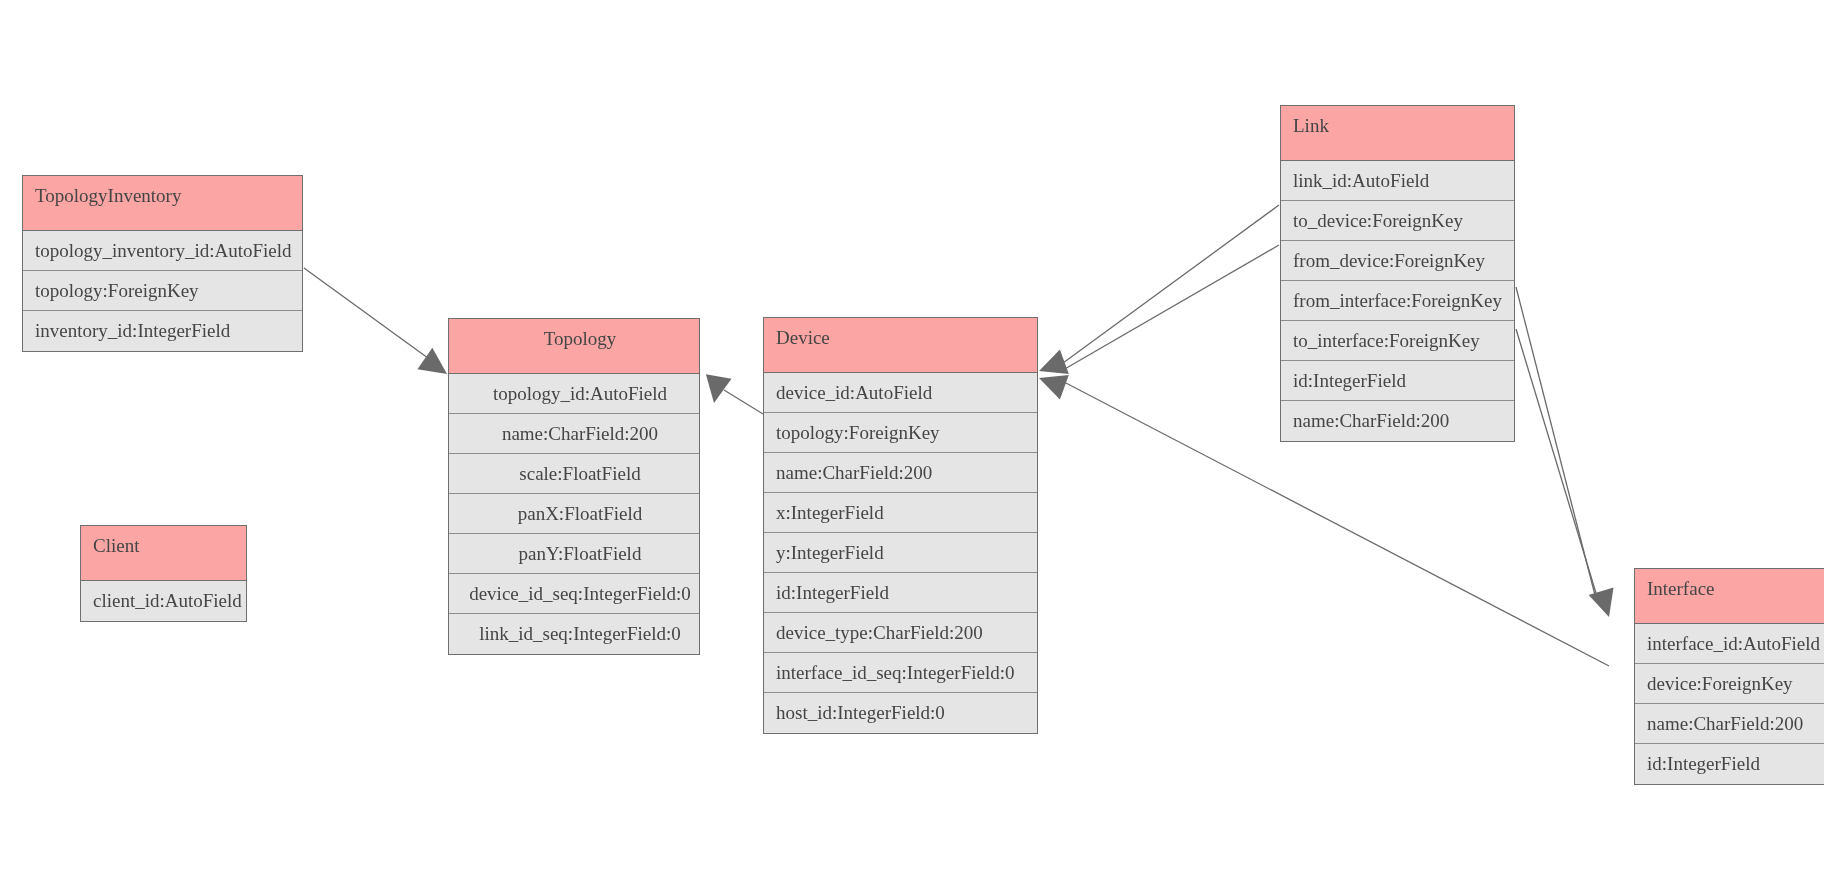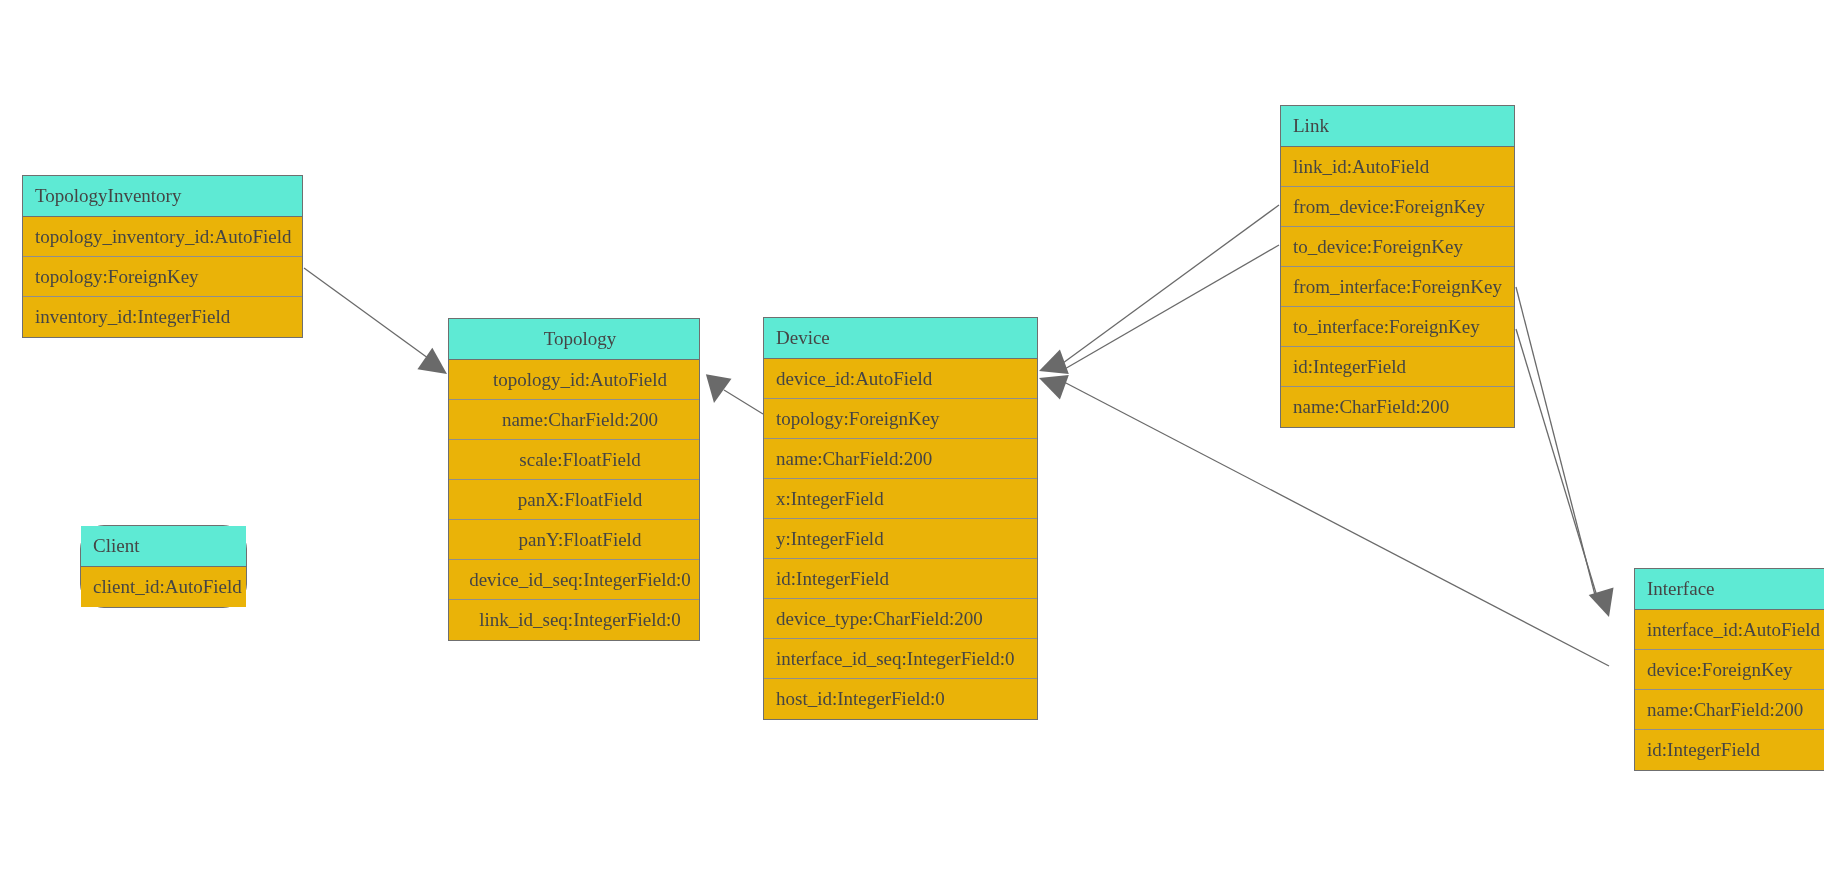--- a/index.html
+++ b/index.html
@@ -25,36 +25,36 @@
   }
   .entity {
     position: absolute;
     background: #ffffff;
     border: 1.5px solid #6f6f6f;
     box-sizing: border-box;
     color: #454545;
     font-size: 19px;
   }
   .entity-header {
-    background: #5eead4;
-    height: 41px;
+    background: #fca5a5;
+    height: 55px;
     line-height: 39px;
     padding-left: 12px;
     border-bottom: 1px solid #6f6f6f;
     box-sizing: border-box;
     white-space: nowrap;
     overflow: hidden;
   }
   .entity-field-row {
     height: 40px;
     line-height: 39px;
     padding-left: 12px;
     border-bottom: 1px solid #8e8e8e;
     box-sizing: border-box;
-    background: #eab308;
+    background: #e5e5e5;
     white-space: nowrap;
     overflow: hidden;
   }
   .entity-field-row:last-child {
     border-bottom: none;
   }
 </style>
 </head>
 <body>
 
@@ -76,21 +76,21 @@
 <div class="entity" style="left: 22px; top: 163px; width: 281px; margin-top: 12px;">
     <div class="entity-header">
       <span class="entity-title">TopologyInventory</span>
     </div>
     <div class="entity-fields">
         <div class="entity-field-row">topology_inventory_id:AutoField</div>
         <div class="entity-field-row">topology:ForeignKey</div>
         <div class="entity-field-row">inventory_id:IntegerField</div>
       </div>
   </div>
-    <div class="entity" style="left: 80px; top: 525px; width: 167px; border-radius: 24px;">
+    <div class="entity" style="left: 80px; top: 525px; width: 167px;">
     <div class="entity-header">
       <span class="entity-title">Client</span>
     </div>
     <div class="entity-fields">
         <div class="entity-field-row">client_id:AutoField</div>
       </div>
   </div>
     <div class="entity" style="left: 448px; top: 318px; width: 252px; text-align: center;">
     <div class="entity-header">
       <span class="entity-title">Topology</span>
@@ -120,22 +120,22 @@
         <div class="entity-field-row">interface_id_seq:IntegerField:0</div>
         <div class="entity-field-row">host_id:IntegerField:0</div>
       </div>
   </div>
     <div class="entity" style="left: 1280px; top: 105px; width: 235px;">
     <div class="entity-header">
       <span class="entity-title">Link</span>
     </div>
     <div class="entity-fields">
         <div class="entity-field-row">link_id:AutoField</div>
+        <div class="entity-field-row">to_device:ForeignKey</div>
         <div class="entity-field-row">from_device:ForeignKey</div>
-        <div class="entity-field-row">to_device:ForeignKey</div>
         <div class="entity-field-row">from_interface:ForeignKey</div>
         <div class="entity-field-row">to_interface:ForeignKey</div>
         <div class="entity-field-row">id:IntegerField</div>
         <div class="entity-field-row">name:CharField:200</div>
       </div>
   </div>
     <div class="entity" style="left: 1609px; top: 568px; width: 195px; margin-left: 25px;">
     <div class="entity-header">
       <span class="entity-title">Interface</span>
     </div>

